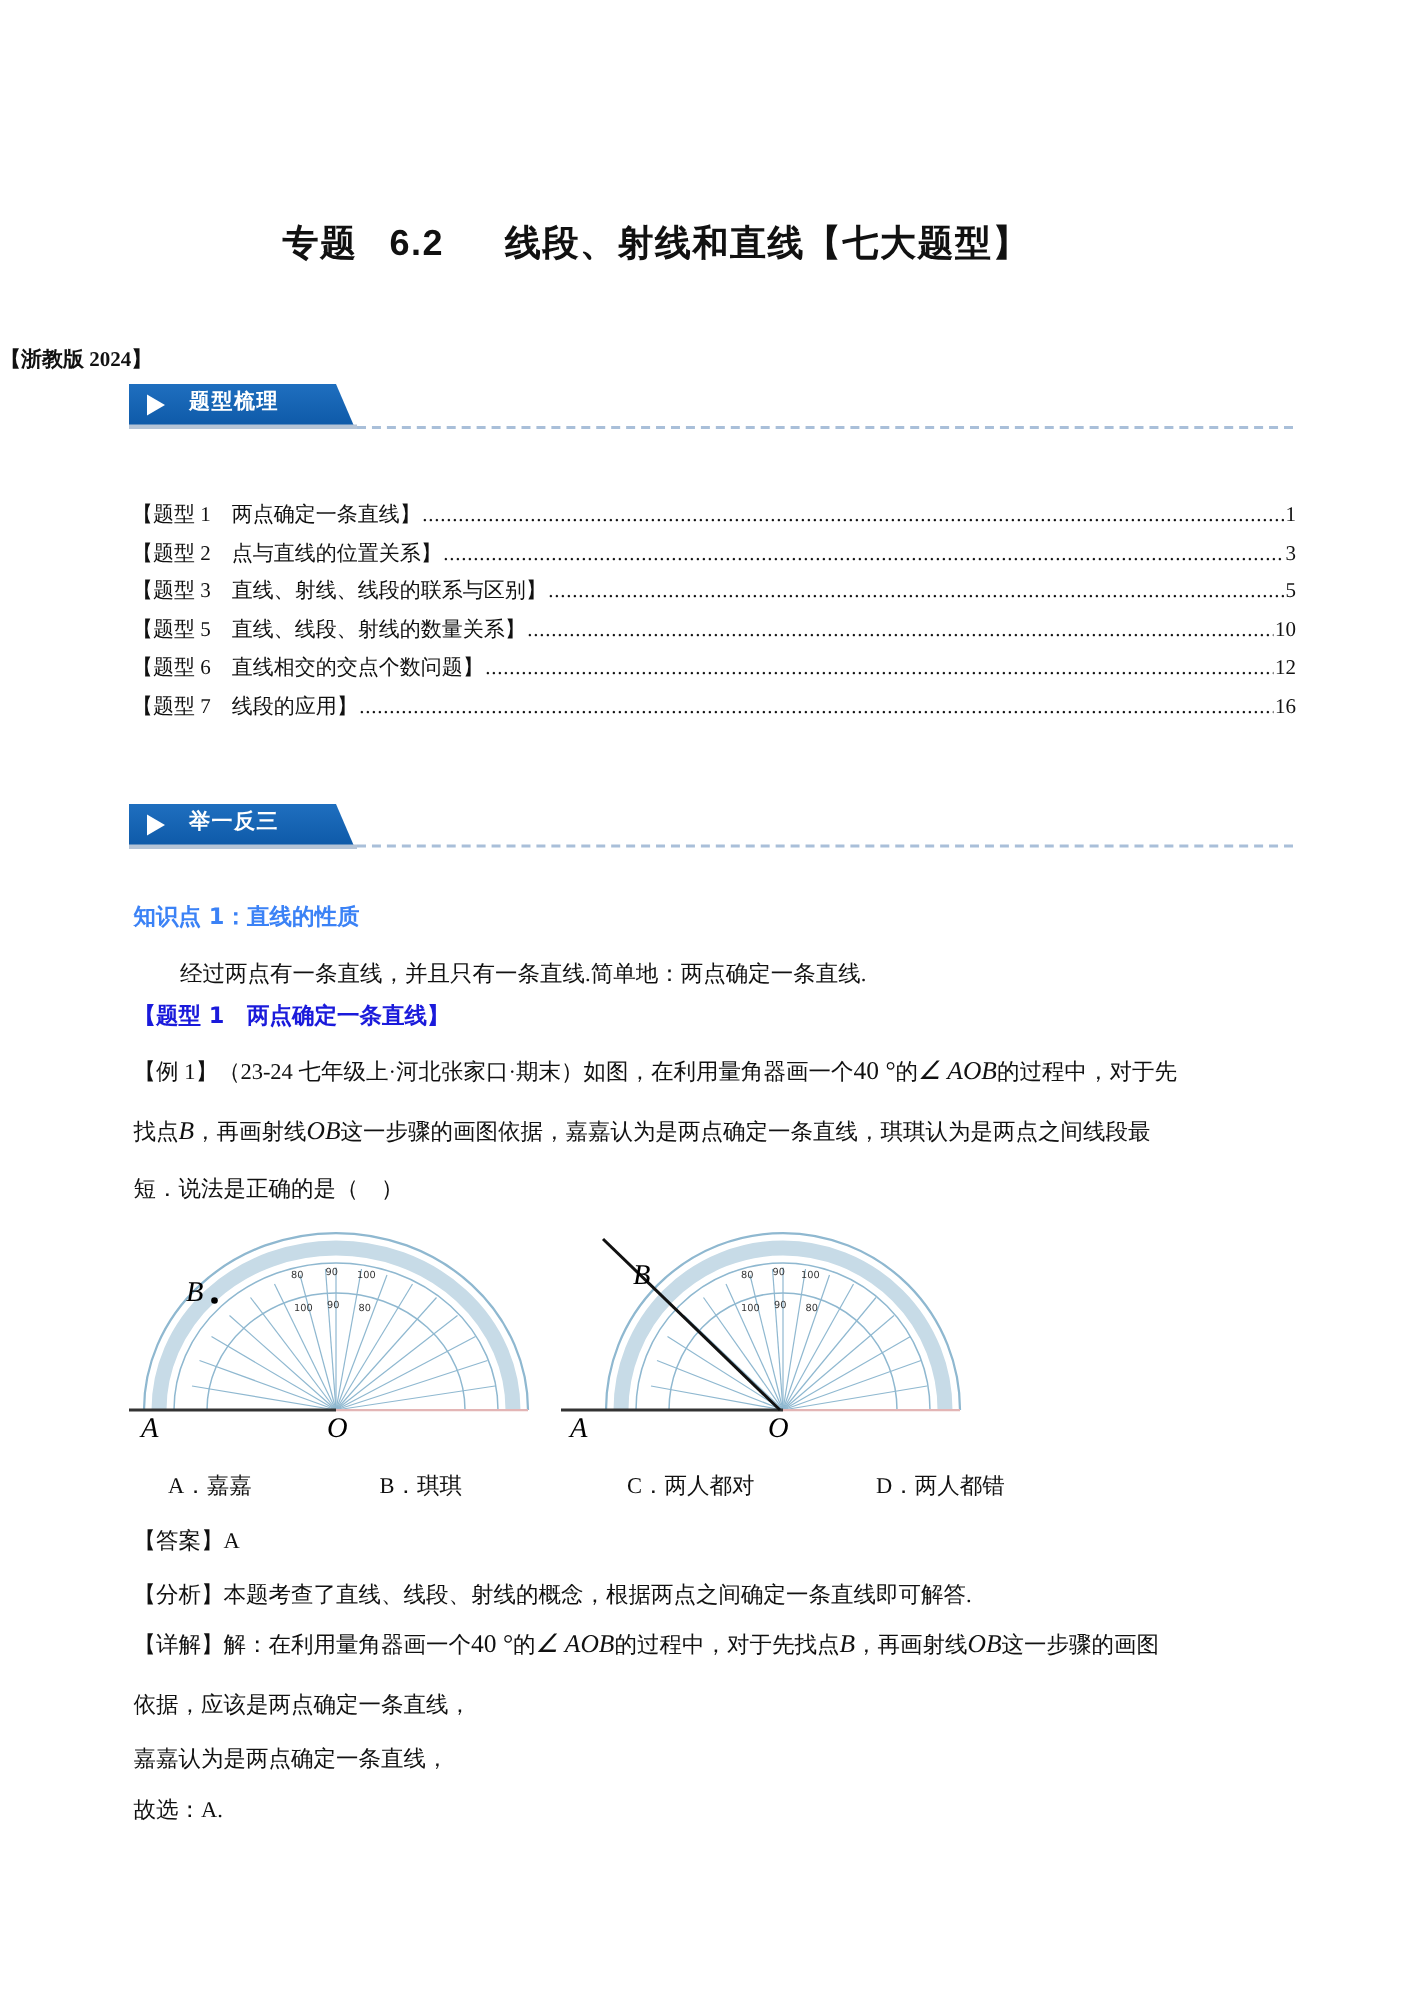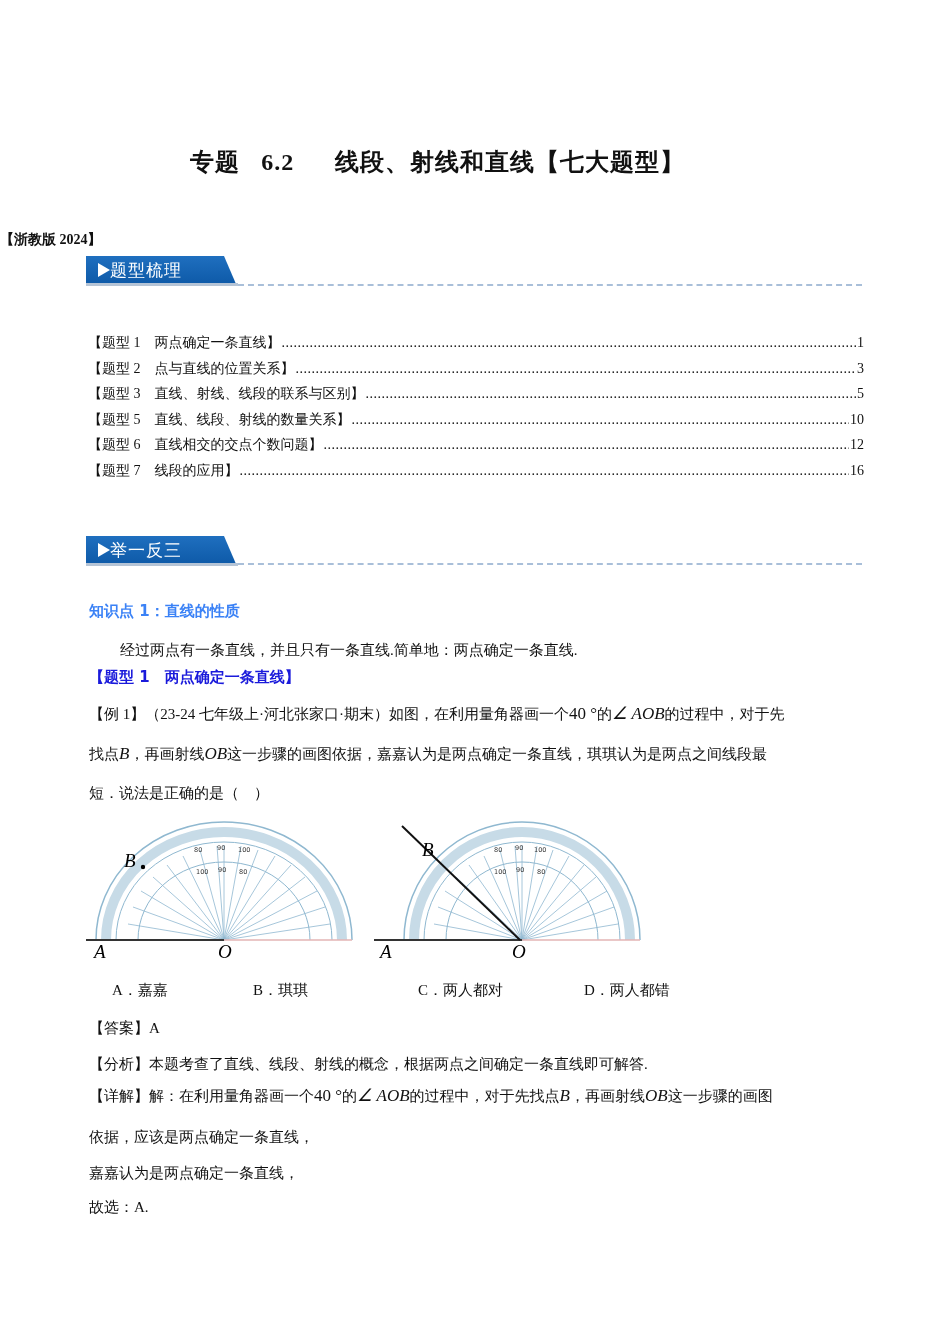--- a/index.html
+++ b/index.html
@@ -1,32 +1,32 @@
 <!DOCTYPE html>
 <html><head>
 <meta charset="utf-8">
 <style>
   html, body { margin: 0; padding: 0; background: #ffffff; }
   body { width: 950px; height: 1344px; position: relative; overflow: hidden;
          font-family: "Liberation Serif", "DejaVu Serif", serif; color: #111; }
   .abs { position: absolute; }
   .title { left: 0; width: 875px; top: 146px; text-align: center; font-size: 24px; font-weight: bold;
            letter-spacing: 1px; font-family: "DejaVu Sans", sans-serif; }
-  .title .num { font-family: Liberation Serif, serif; font-weight: bold; margin-left: 12px; }
+  .title .num { font-family: Liberation Sans, sans-serif; font-weight: bold; margin-left: 12px; }
   .edition { left: 0; width: 950px; top: 231px; text-align: left; font-size: 14px; font-weight: bold; }
 
   .banner { left: 86px; height: 30px; width: 155px; }
   .banner .bar { position: absolute; left: 0; top: 0; height: 28px; width: 150px;
                  background: linear-gradient(#1f6fbf, #0e5aa8);
                  clip-path: polygon(0 0, 138px 0, 150px 28px, 0 28px); }
   .banner .shadow { position: absolute; left: 0; top: 27px; height: 3px; width: 152px; background: #b5c4d6; }
   .banner .tri { position: absolute; left: 12px; top: 7px; width: 0; height: 0;
                  border-top: 7px solid transparent; border-bottom: 7px solid transparent;
                  border-left: 12px solid #fff; }
-  .banner .label { position: absolute; left: 24px; top: 3px; color: #fff; font-size: 17px; font-weight: normal;
+  .banner .label { position: absolute; left: 40px; top: 3px; color: #fff; font-size: 14px; font-weight: bold;
                    font-family: "DejaVu Sans", sans-serif; letter-spacing: 1px; }
   .dash { height: 0; border-top: 2px dashed #a9bfd9; }
 
   .toc { left: 88px; width: 776px; font-size: 14px; }
   .toc-row { display: flex; align-items: baseline; height: 25.5px; }
   .toc-row .tag { white-space: nowrap; }
   .toc-row .leader { flex: 1; overflow: hidden; white-space: nowrap; margin: 0 1px; }
   .toc-row .leader::after { content: "................................................................................................................................................................................................................................................"; letter-spacing: 0.5px; }
   .toc-row .page { white-space: nowrap; }
 

